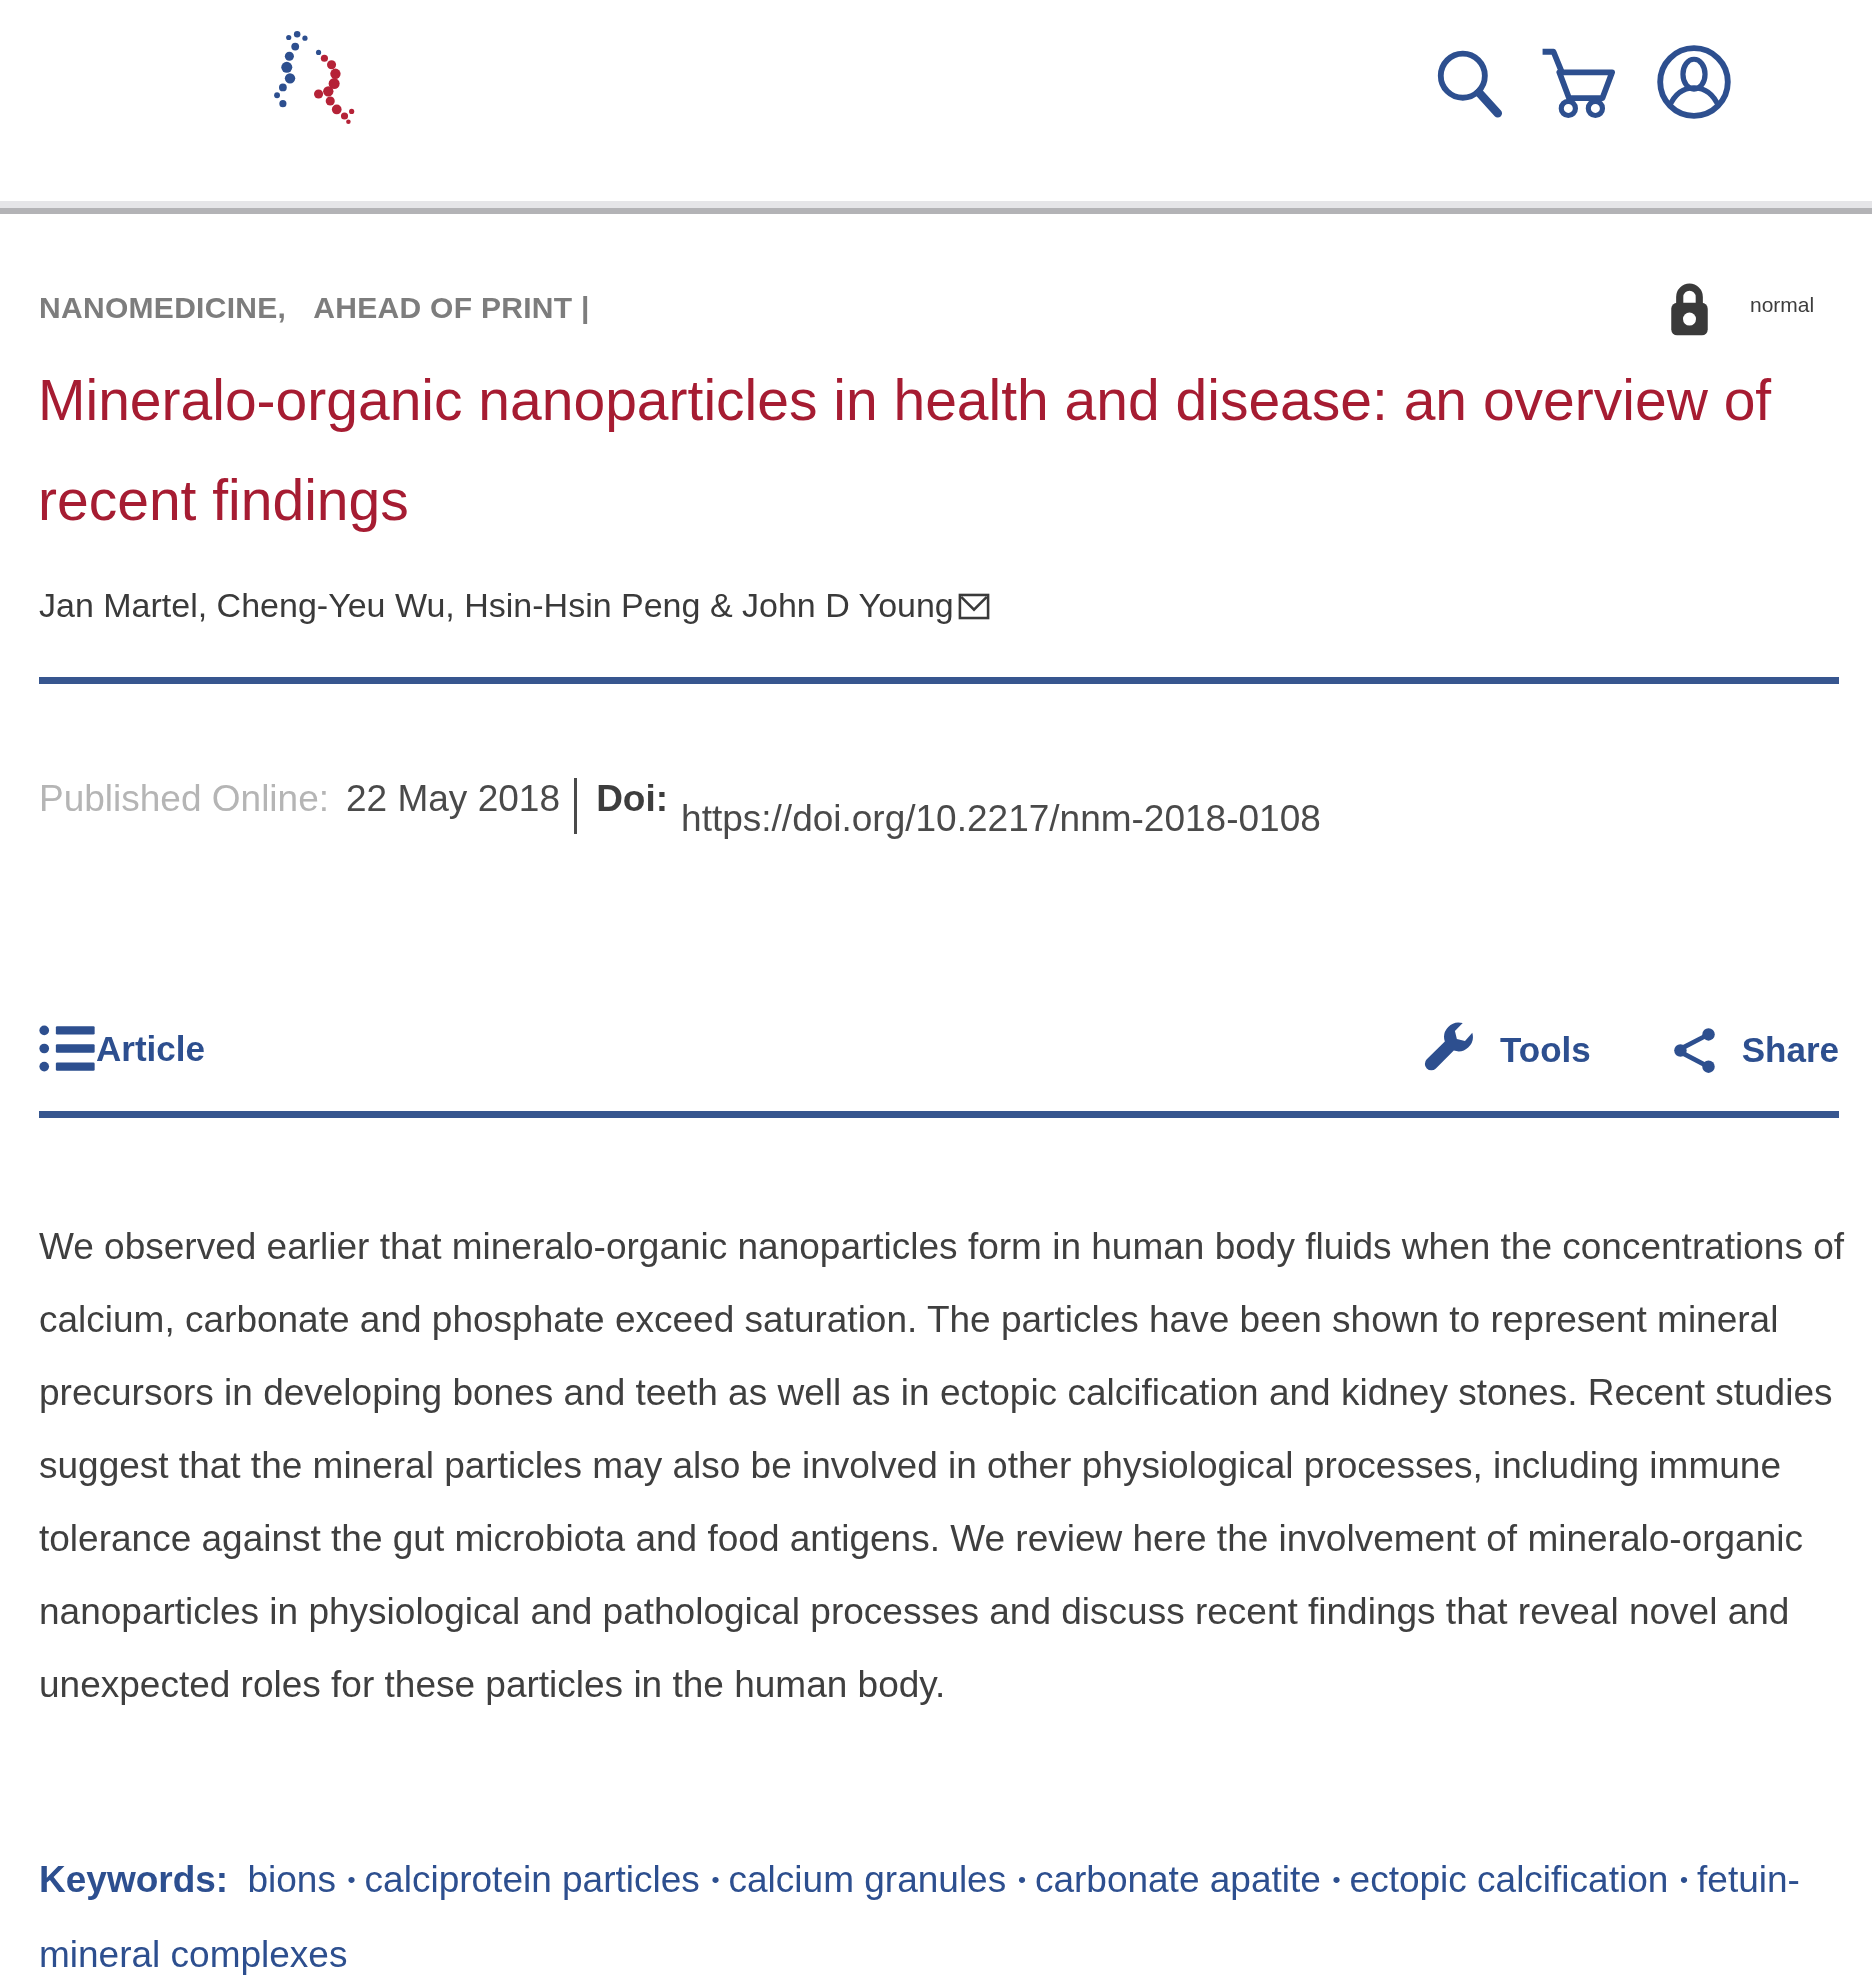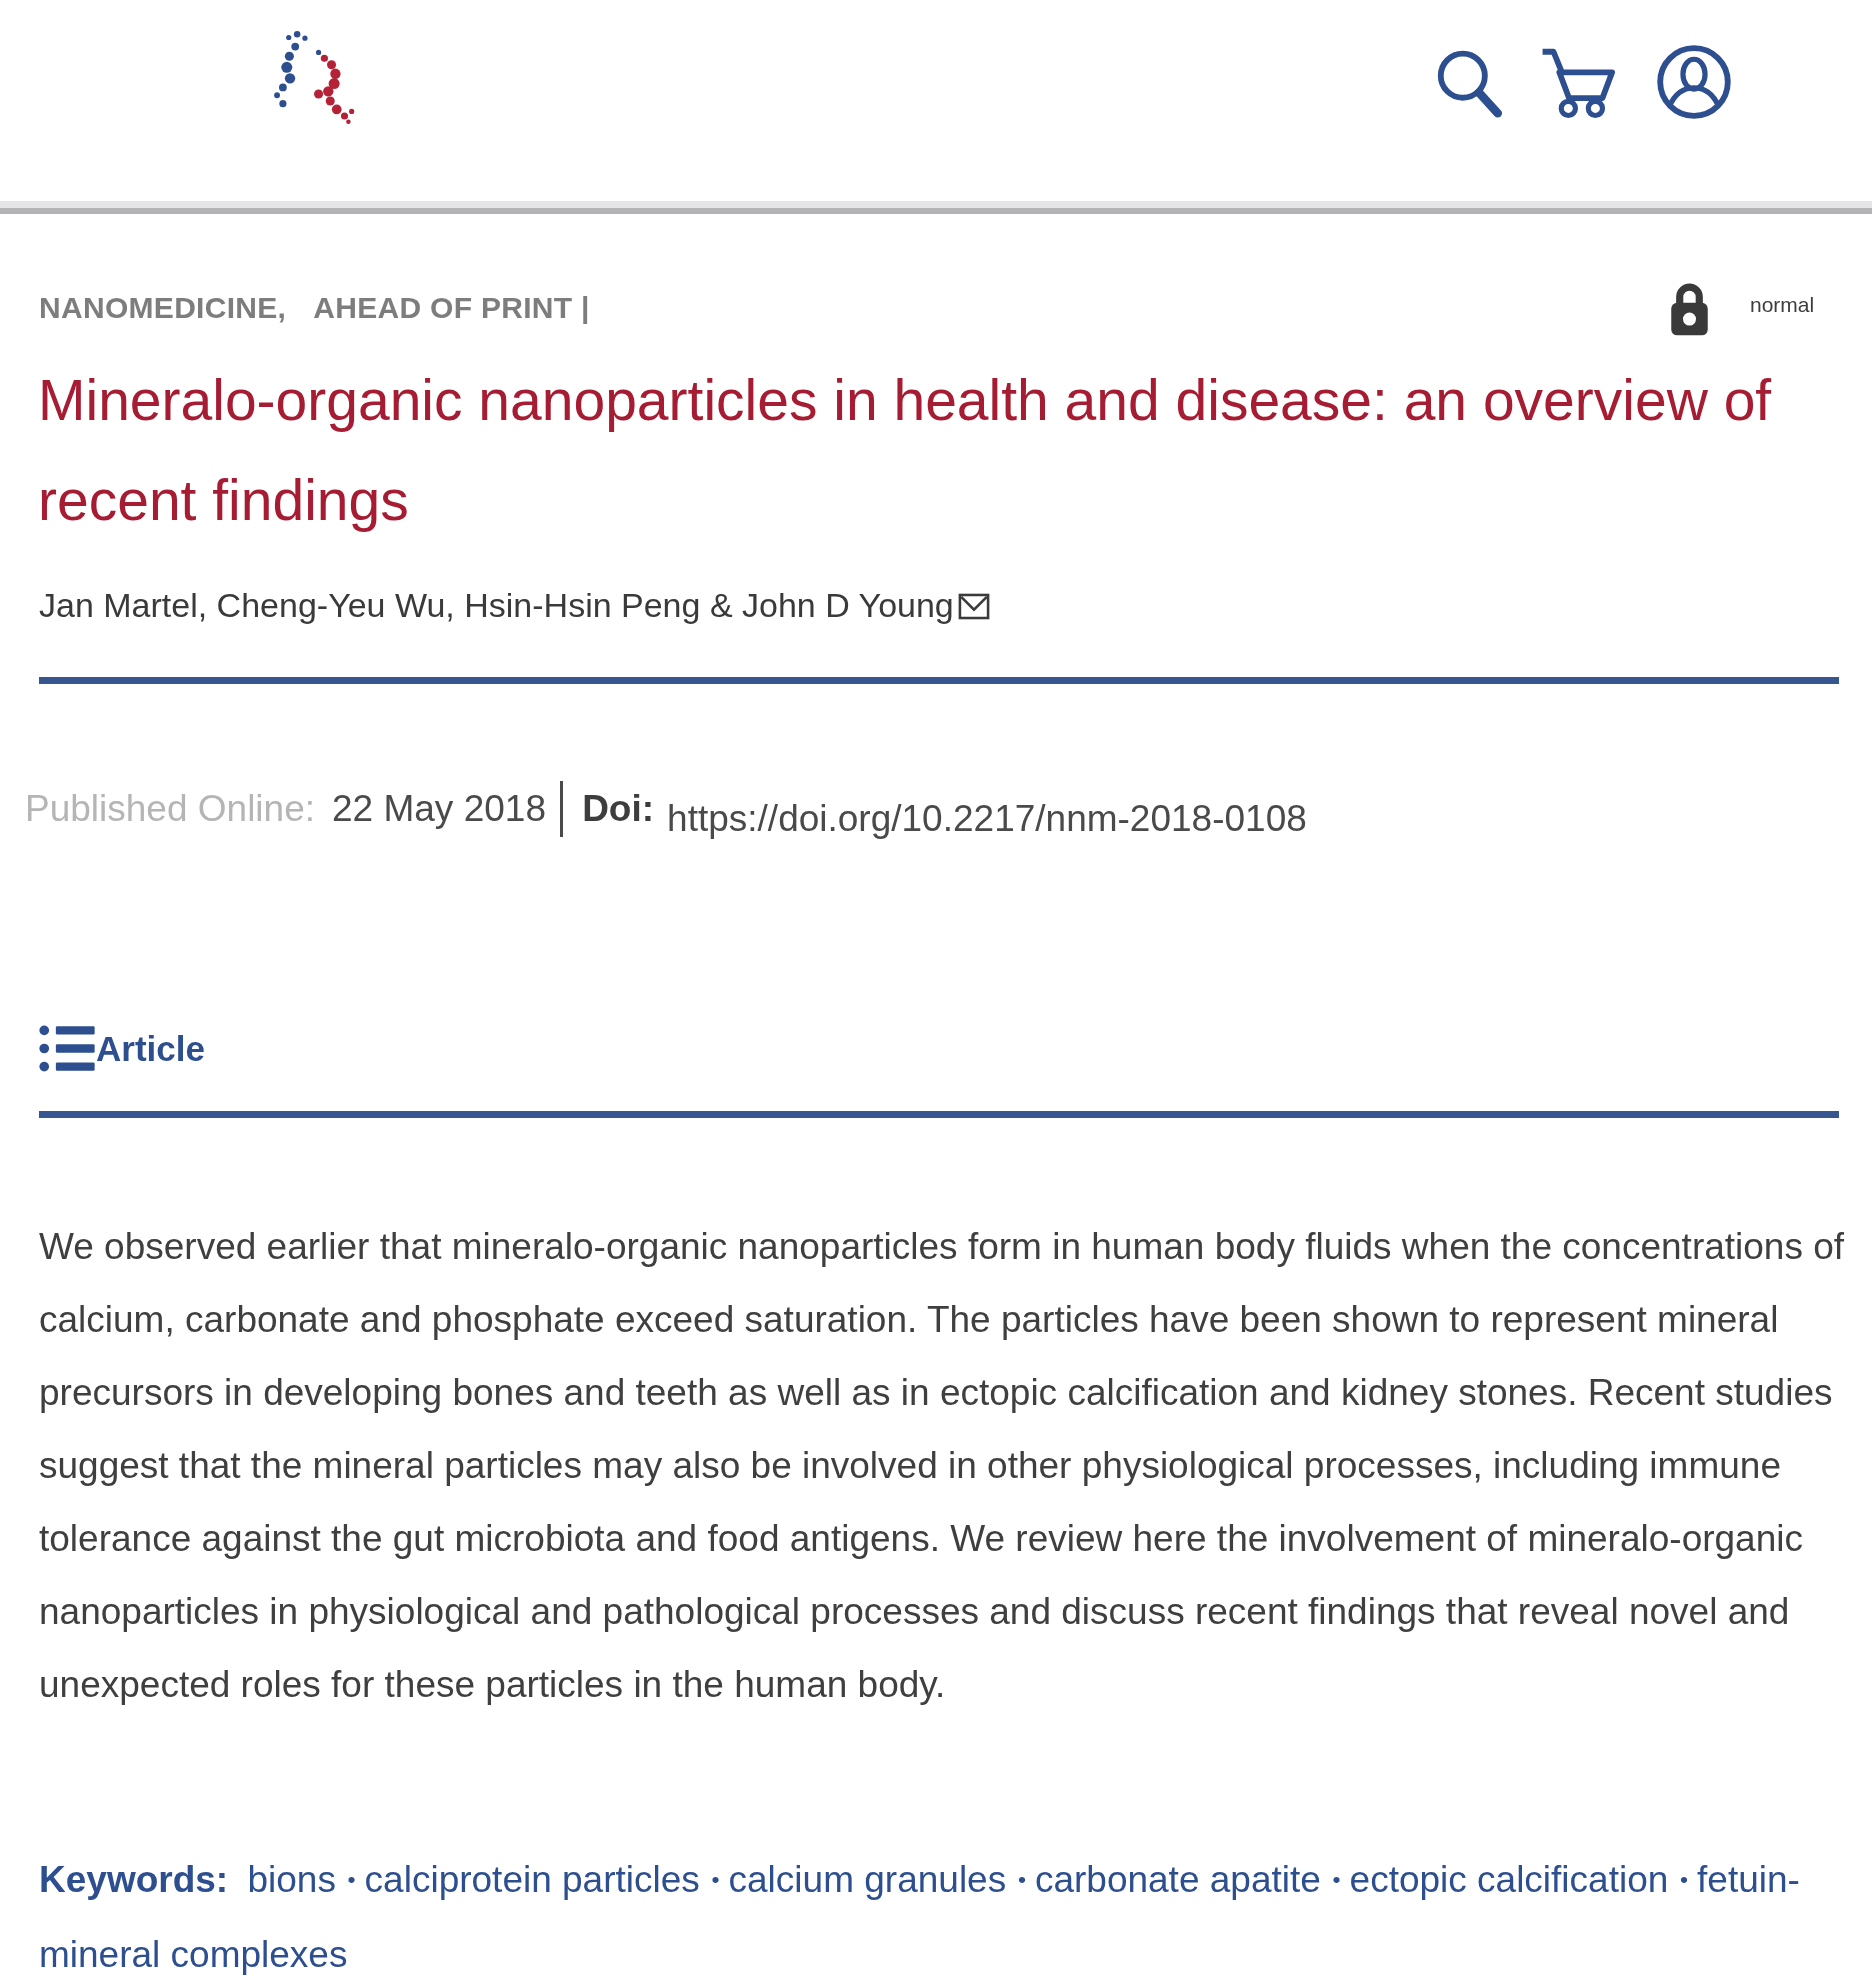--- a/index.html
+++ b/index.html
@@ -24,21 +24,21 @@
   
   .title { position:absolute; left:38px; top:350px; width:1807px; font-size:57px; line-height:100px; color:#A61C32; font-weight:400; }
   .authors { position:absolute; left:39px; top:586px; font-size:34px; color:#3A3A3A; }
   .envelope-icon { display:inline-block; vertical-align:-2.6px; margin-left:3.9px; }
 
   .rule { position:absolute; left:39px; width:1800px; height:7.1px; background:#37568F; }
   .rule-1 { top:677px; }
   .rule-2 { top:1111px; }
 
   
-  .published { position:absolute; left:25px; top:778px; font-size:37px; color:#4A4A4A; display:flex; align-items:center; }
+  .published { position:absolute; left:39px; top:778px; font-size:37px; color:#4A4A4A; display:flex; }
   .published .plabel { color:#B5B5B5; }
   .published .pdate { margin-left:17px; }
   .published .vbar { display:inline-block; width:2.6px; height:56px; background:#4A4A4A; margin:0 19.4px 0 14.2px; }
   .published .doi-label { font-weight:bold; color:#3D3D3D; }
   .published .doi-url { margin-left:13px; cursor:pointer;margin-top:20px; }
 
   
   .toolbar-left { position:absolute; left:39px; top:1022px; display:flex; align-items:center; cursor:pointer; }
   .toolbar-right { position:absolute; right:33px; top:1022px; display:flex; align-items:center; }
   .tb-label { font-size:35px; font-weight:bold; color:#2D4F8F; }
@@ -147,20 +147,39 @@
           <rect x="26" y="6.5" width="60" height="13" rx="2"></rect>
         <circle cx="8" cy="41" r="7.5"></circle>
           <rect x="26" y="34.5" width="60" height="13" rx="2"></rect>
         <circle cx="8" cy="69" r="7.5"></circle>
           <rect x="26" y="62.5" width="60" height="13" rx="2"></rect>
       </g>
     </svg>
     <span class="tb-label">Article</span>
   </div>
 
+  <div class="toolbar-right">
+    <div class="tb-group">
+      <svg width="56" height="56" viewBox="0 0 100 100">
+        <path d="M88 19a26 26 0 0 1-33 32 L23 83 a11.5 11.5 0 0 1-16.3-16.3 L39 35 a26 26 0 0 1 32-33 L57 16 l3.5 14.5 L75 34 z" fill="#2D4F8F"></path>
+      </svg>
+      <span class="tb-label">Tools</span>
+    </div>
+    <div class="tb-gap"></div>
+    <div class="tb-group">
+      <svg width="52" height="56" viewBox="0 0 100 100">
+        <line x1="26" y1="46" x2="70" y2="23" stroke="#2D4F8F" stroke-width="9"></line>
+        <line x1="26" y1="56" x2="70" y2="79" stroke="#2D4F8F" stroke-width="9"></line>
+        <circle cx="22" cy="51" r="12" fill="#2D4F8F"></circle>
+        <circle cx="76" cy="20" r="12" fill="#2D4F8F"></circle>
+        <circle cx="76" cy="82" r="12" fill="#2D4F8F"></circle>
+      </svg>
+      <span class="tb-label">Share</span>
+    </div>
+  </div>
 
   <div class="rule rule-2"></div>
 
   <p class="abstract">We observed earlier that mineralo-organic nanoparticles form in human body fluids when the concentrations of calcium, carbonate and phosphate exceed saturation. The particles have been shown to represent mineral precursors in developing bones and teeth as well as in ectopic calcification and kidney stones. Recent studies suggest that the mineral particles may also be involved in other physiological processes, including immune tolerance against the gut microbiota and food antigens. We review here the involvement of mineralo-organic nanoparticles in physiological and pathological processes and discuss recent findings that reveal novel and unexpected roles for these particles in the human body.</p>
 
   <div class="keywords">
     <span class="kw-label">Keywords:</span>
     <span class="kw-item">bions</span><span class="kw-sep">•</span><span class="kw-item">calciprotein particles</span><span class="kw-sep">•</span><span class="kw-item">calcium granules</span><span class="kw-sep">•</span><span class="kw-item">carbonate apatite</span><span class="kw-sep">•</span><span class="kw-item">ectopic calcification</span><span class="kw-sep">•</span><span class="kw-item">fetuin-mineral complexes</span>
   </div>
 

